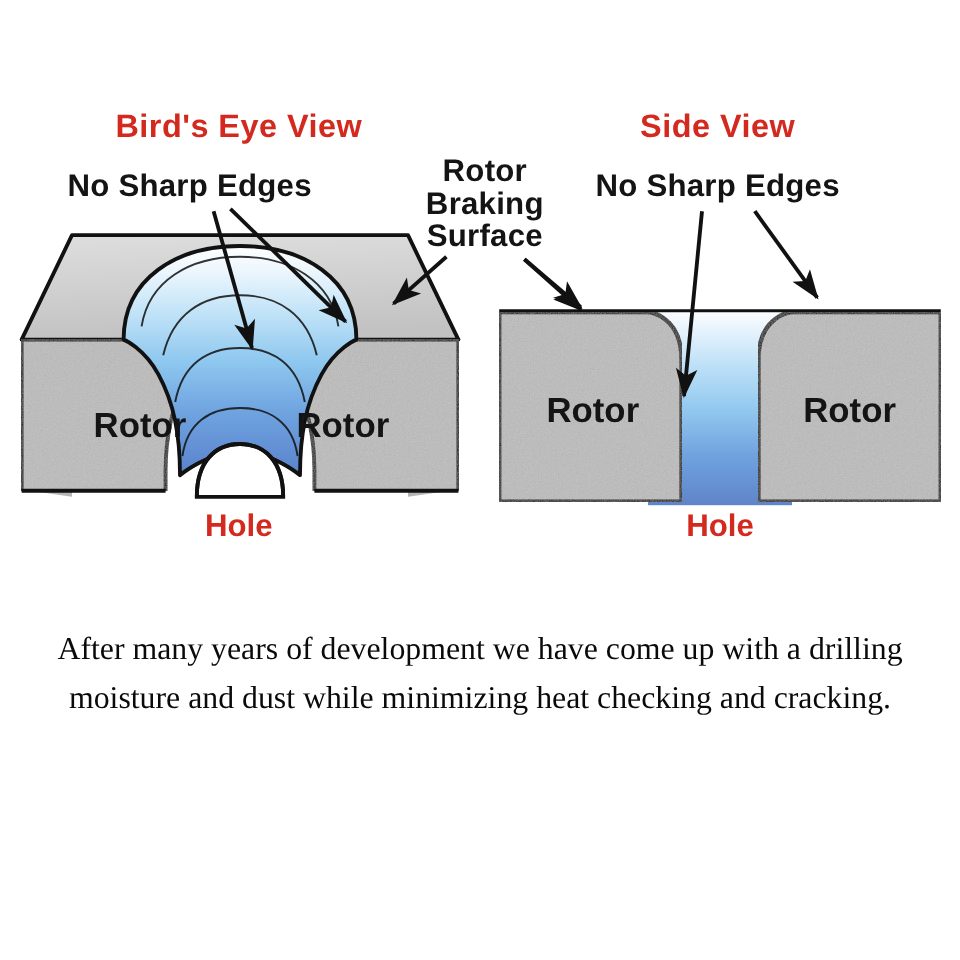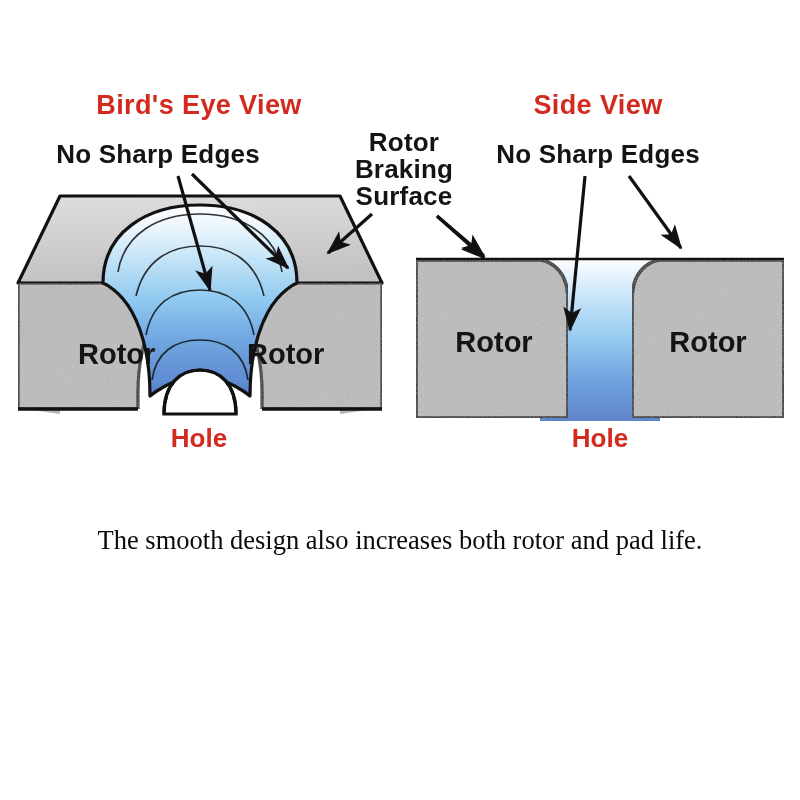--- a/index.html
+++ b/index.html
@@ -208,14 +208,15 @@
     </g>
 
     <g stroke="#111111" stroke-width="3.2" fill="none">
       <path d="M437,216 L484,256" marker-end="url(#ah)"></path>
     </g>
   </g>
 </svg>
 </div>
 
 <div id="paragraph-block">
-  <p>The smooth design also increases both rotor and pad life.</p>
+  <p>After many years of development we have come up with a drilling</p>
+  <p>moisture and dust while minimizing heat checking and cracking.</p>
 </div>
 
 </body></html>

